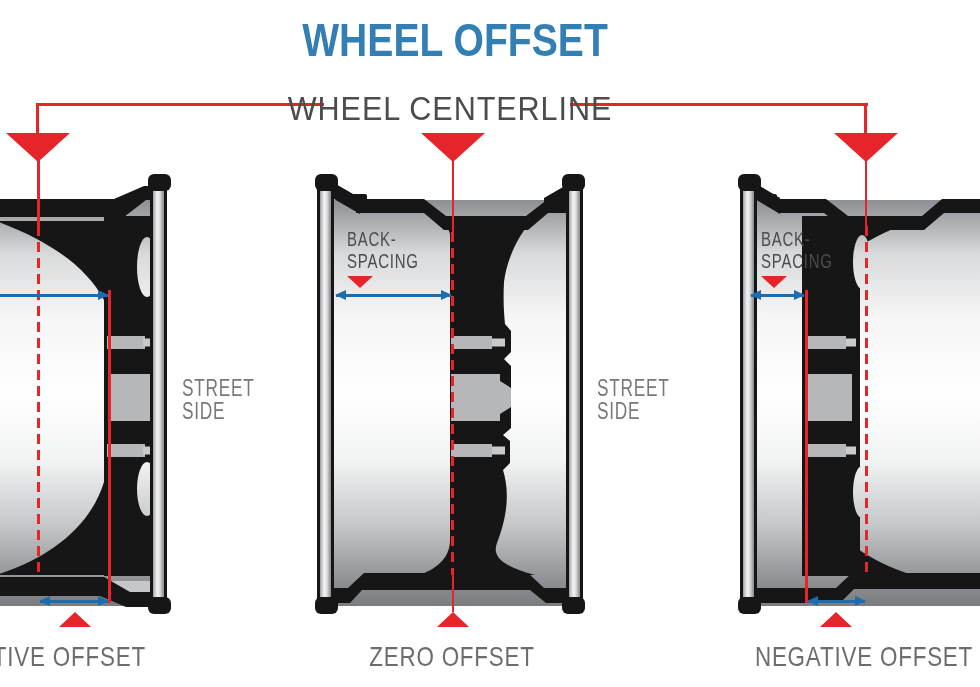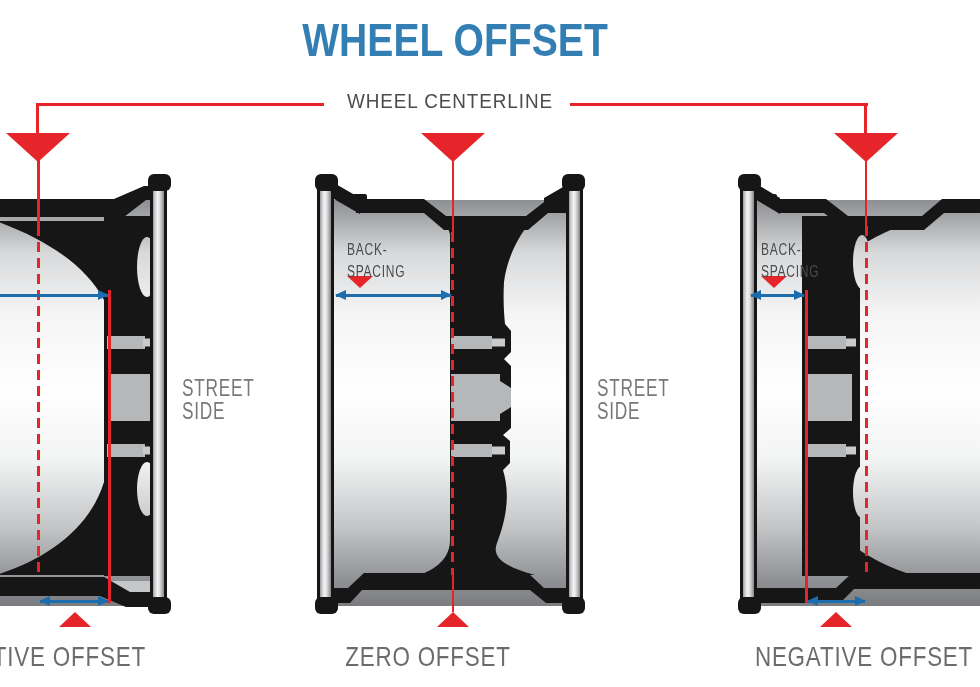--- a/index.html
+++ b/index.html
@@ -8,24 +8,24 @@
     overflow:hidden;font-family:"Liberation Sans", sans-serif;
   }
   
   .txt{position:absolute;white-space:nowrap;}
   .cond{display:inline-block;transform-origin:center;}
   .cond.left{transform-origin:left center;}
   .title-text{top:13px;left:455px;transform:translateX(-50%);
     font-size:46px;font-weight:bold;color:var(--title_blue,#337fb4);letter-spacing:0px;}
   .title-text .cond{transform:scaleX(.85);}
   .clabel-text{top:89px;left:450px;transform:translateX(-50%);
-    font-size:21px;font-weight:500;color:var(--dark_gray,#4b4c4e);letter-spacing:1px;}
+    font-size:34px;font-weight:500;color:var(--dark_gray,#4b4c4e);letter-spacing:1px;}
   .clabel-text .cond{transform:scaleX(.9);}
-  .back-text{font-size:16px;line-height:22px;font-weight:500;
-    color:var(--dark_gray,#4b4c4e);letter-spacing:1px;margin-top:11px;}
+  .back-text{font-size:20px;line-height:22px;font-weight:500;
+    color:var(--dark_gray,#4b4c4e);letter-spacing:1px;}
   .back-text .cond{transform:scaleX(.75);}
   .street-text{font-size:24px;line-height:23px;font-weight:500;
     color:var(--street_gray,#77787b);letter-spacing:1px;}
   .street-text .cond{transform:scaleX(.72);}
   .offlabel-text{top:641px;font-size:28px;font-weight:500;
     color:var(--label_gray,#6b6c6e);letter-spacing:1px;}
   .offlabel-text .cond{transform:scaleX(.8);}
   .ctr{transform:translateX(-50%);}
   
   .rl{position:absolute;background:var(--red,#e5252a);}           
@@ -215,20 +215,20 @@
     <span class="cond left">SIDE</span>
   </div>
   <div class="txt street-text" style="left:597px;top:376px;">
     <span class="cond left">STREET</span><br>
     <span class="cond left">SIDE</span>
   </div>
 
   <div class="txt offlabel-text" style="left:-64px;">
     <span class="cond left">POSITIVE OFFSET</span>
   </div>
-  <div class="txt offlabel-text ctr" style="left:428px;">
+  <div class="txt offlabel-text ctr" style="left:452px;">
     <span class="cond">ZERO OFFSET</span>
   </div>
   <div class="txt offlabel-text ctr" style="left:864px;">
     <span class="cond">NEGATIVE OFFSET</span>
   </div>
 
 </div>
 
 </body></html>

